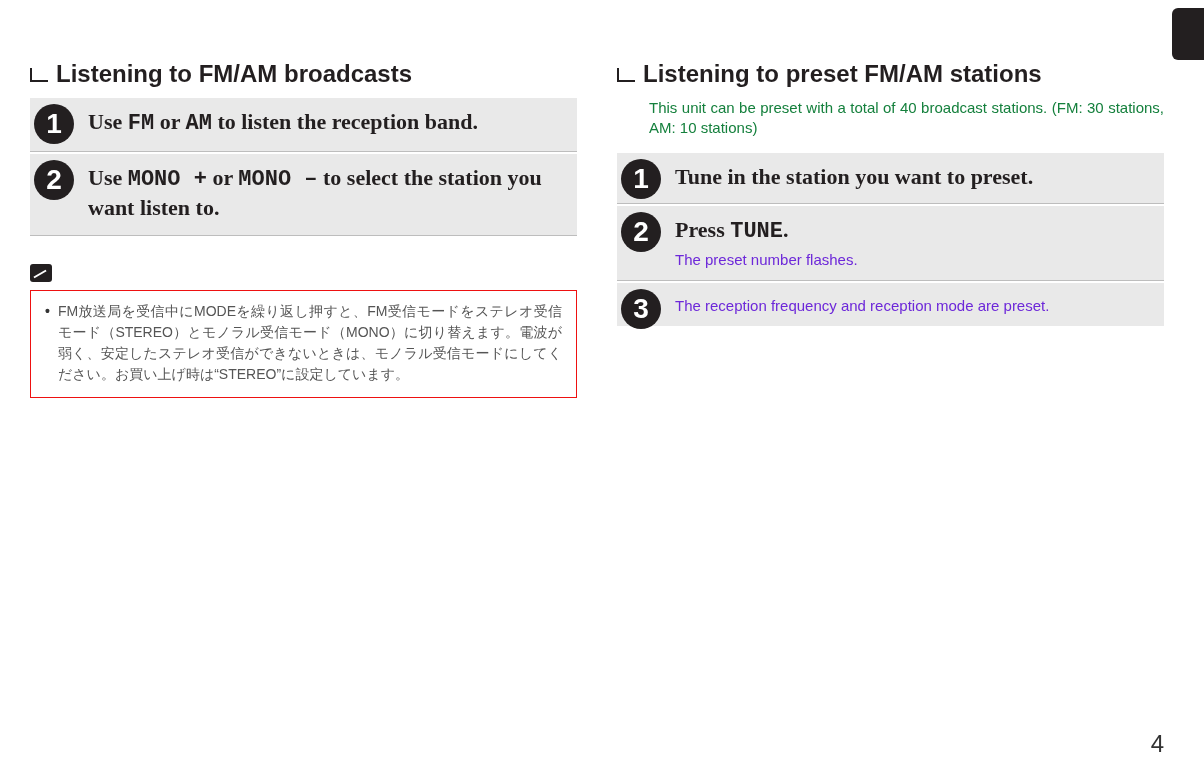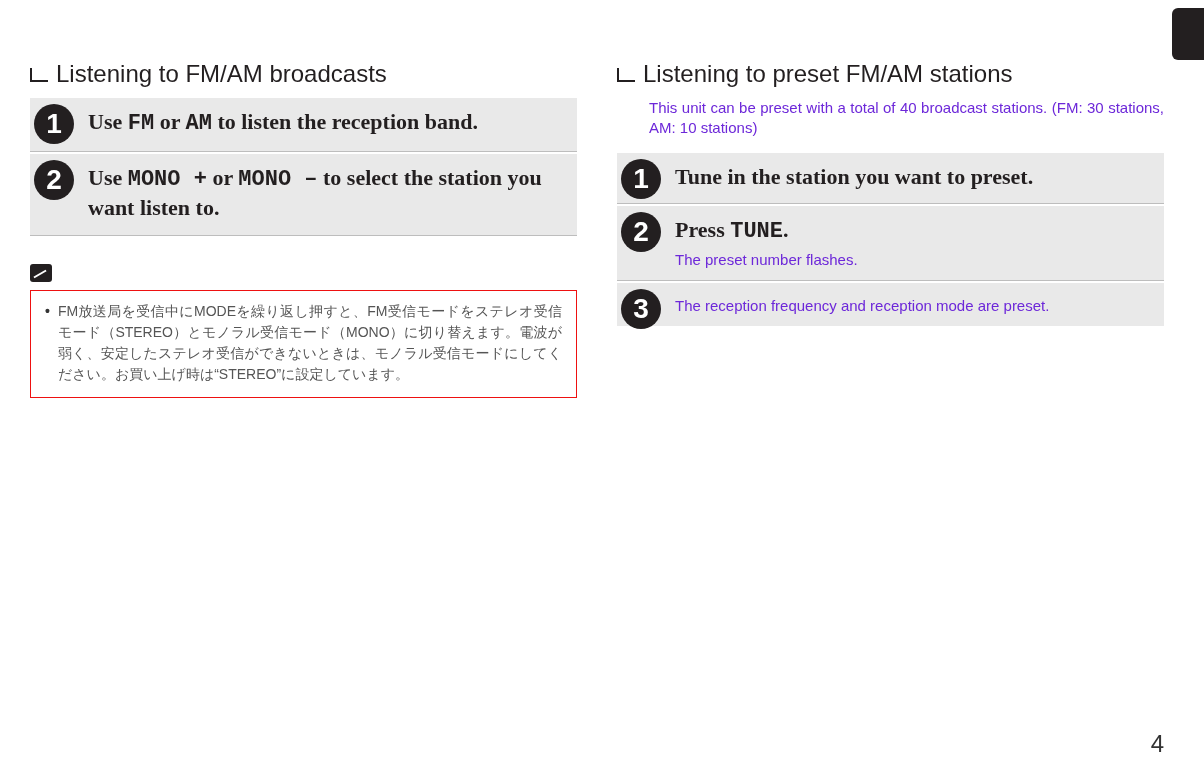--- a/index.html
+++ b/index.html
@@ -15,41 +15,41 @@
     display: flex;
     padding: 60px 40px 20px 30px;
     gap: 40px;
   }
   .col {
     flex: 1;
     min-width: 0;
   }
   .sec-title {
     font-size: 24px;
-    font-weight: normal;
+    font-weight: bold;
     display: flex;
     align-items: center;
     gap: 8px;
     margin-bottom: 10px;
   }
   .bullet-icon {
     width: 18px; height: 14px;
     border: 2px solid #231f20;
     border-right: none;
     border-top: none;
     position: relative;
     display: inline-block;
     margin-bottom: -2px;
   }
   .intro-text {
     font-size: 15px;
     margin: 4px 0 14px 32px;
     text-align: justify;
     line-height: 1.35;
-    color: #6d28d9;
+    color: #15803d;
   }
   .step {
     background: #e9e9e9;
     padding: 10px 16px 12px 58px;
     margin-bottom: 2px;
     position: relative;
     border-bottom: 1px solid #bdbdbd;
   }
   .step:last-child { border-bottom: none; }
   .stepnum {

